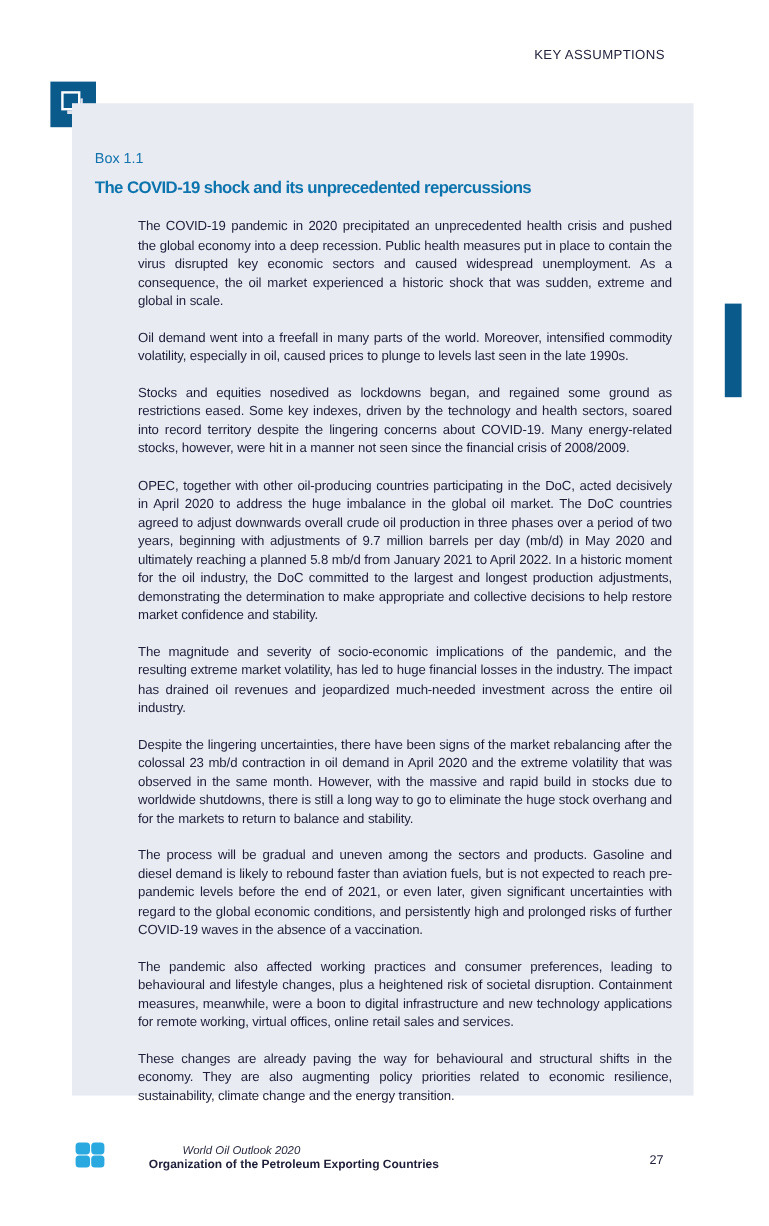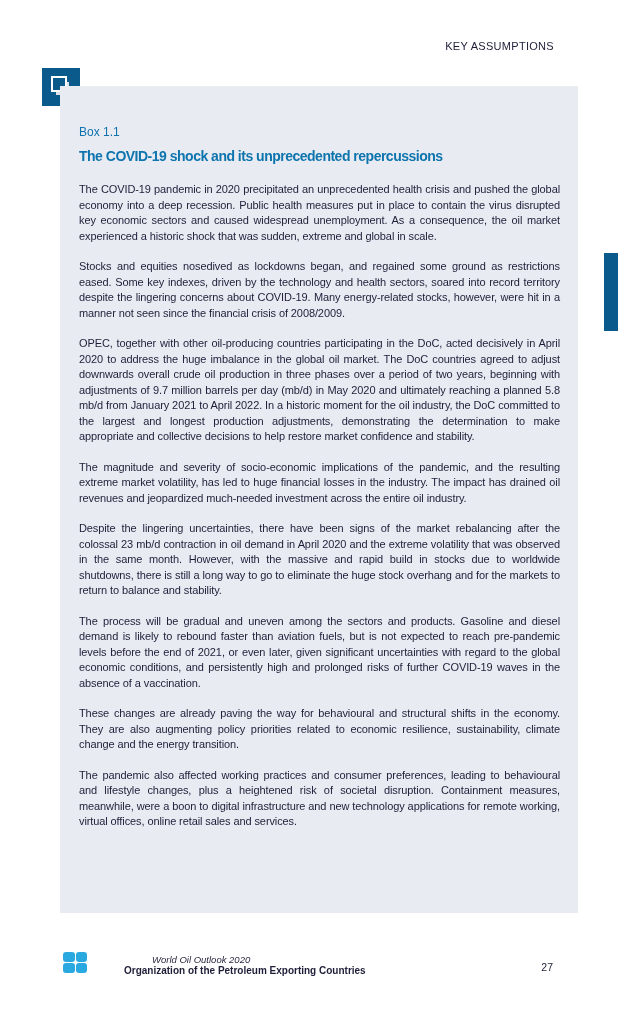--- a/index.html
+++ b/index.html
@@ -90,20 +90,21 @@
     white-space: nowrap;
     margin-bottom: 18px;
   }
   .body-para {
     font-size: 11px;
     line-height: 15.5px;
     letter-spacing: -0.1px;
     text-align: justify;
     color: #1e1e38;
     margin-bottom: 15px;
+    margin-left: 36px;
   }
 
   
   .opec-logo {
     position: absolute;
     left: 63px;
     top: 952px;
     width: 24px;
     height: 21px;
     display: grid;
@@ -150,27 +151,28 @@
 
   <div class="chapter-tab">
     <span>1</span>
   </div>
 
   <div class="grey-box">
     <div class="box-label">Box 1.1</div>
     <h1 class="box-title">The COVID-19 shock and its unprecedented repercussions</h1>
     <div>
         <p class="body-para">The COVID-19 pandemic in 2020 precipitated an unprecedented health crisis and pushed the global economy into a deep recession. Public health measures put in place to contain the virus disrupted key economic sectors and caused widespread unemployment. As a consequence, the oil market experienced a historic shock that was sudden, extreme and global in scale.</p>
+        <p class="body-para">Oil demand went into a freefall in many parts of the world. Moreover, intensified commodity volatility, especially in oil, caused prices to plunge to levels last seen in the late 1990s.</p>
         <p class="body-para">Stocks and equities nosedived as lockdowns began, and regained some ground as restrictions eased. Some key indexes, driven by the technology and health sectors, soared into record territory despite the lingering concerns about COVID-19. Many energy-related stocks, however, were hit in a manner not seen since the financial crisis of 2008/2009.</p>
         <p class="body-para">OPEC, together with other oil-producing countries participating in the DoC, acted decisively in April 2020 to address the huge imbalance in the global oil market. The DoC countries agreed to adjust downwards overall crude oil production in three phases over a period of two years, beginning with adjustments of 9.7 million barrels per day (mb/d) in May 2020 and ultimately reaching a planned 5.8 mb/d from January 2021 to April 2022. In a historic moment for the oil industry, the DoC committed to the largest and longest production adjustments, demonstrating the determination to make appropriate and collective decisions to help restore market confidence and stability.</p>
         <p class="body-para">The magnitude and severity of socio-economic implications of the pandemic, and the resulting extreme market volatility, has led to huge financial losses in the industry. The impact has drained oil revenues and jeopardized much-needed investment across the entire oil industry.</p>
         <p class="body-para">Despite the lingering uncertainties, there have been signs of the market rebalancing after the colossal 23 mb/d contraction in oil demand in April 2020 and the extreme volatility that was observed in the same month. However, with the massive and rapid build in stocks due to worldwide shutdowns, there is still a long way to go to eliminate the huge stock overhang and for the markets to return to balance and stability.</p>
         <p class="body-para">The process will be gradual and uneven among the sectors and products. Gasoline and diesel demand is likely to rebound faster than aviation fuels, but is not expected to reach pre-pandemic levels before the end of 2021, or even later, given significant uncertainties with regard to the global economic conditions, and persistently high and prolonged risks of further COVID-19 waves in the absence of a vaccination.</p>
+        <p class="body-para">The pandemic also affected working practices and consumer preferences, leading to behavioural and lifestyle changes, plus a heightened risk of societal disruption. Containment measures, meanwhile, were a boon to digital infrastructure and new technology applications for remote working, virtual offices, online retail sales and services.</p>
         <p class="body-para">These changes are already paving the way for behavioural and structural shifts in the economy. They are also augmenting policy priorities related to economic resilience, sustainability, climate change and the energy transition.</p>
-        <p class="body-para">The pandemic also affected working practices and consumer preferences, leading to behavioural and lifestyle changes, plus a heightened risk of societal disruption. Containment measures, meanwhile, were a boon to digital infrastructure and new technology applications for remote working, virtual offices, online retail sales and services.</p>
       </div>
   </div>
 
   <div class="opec-logo">
     <span></span>
     <span></span>
     <span></span>
     <span></span>
   </div>
 

